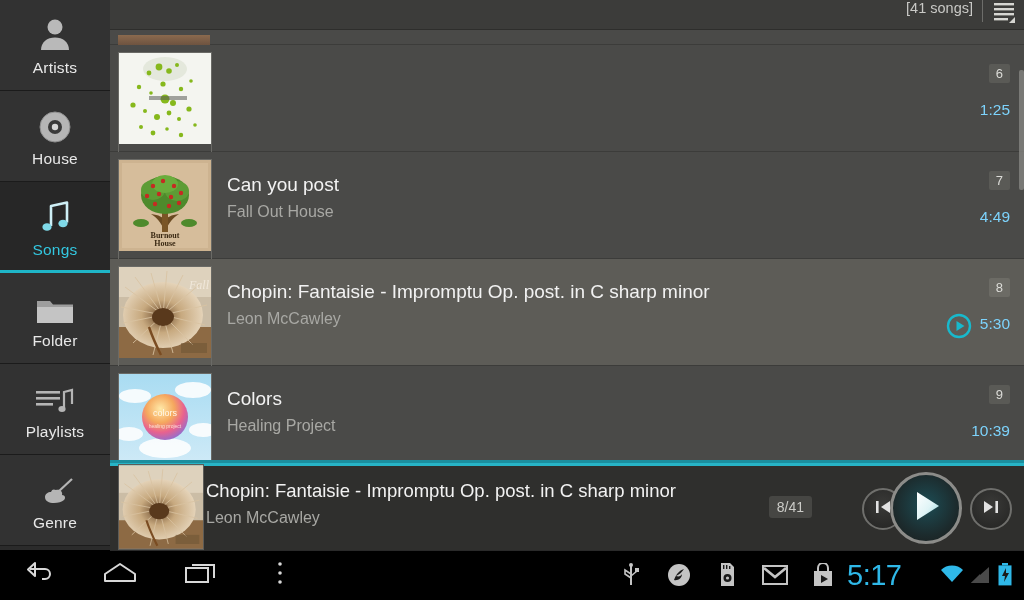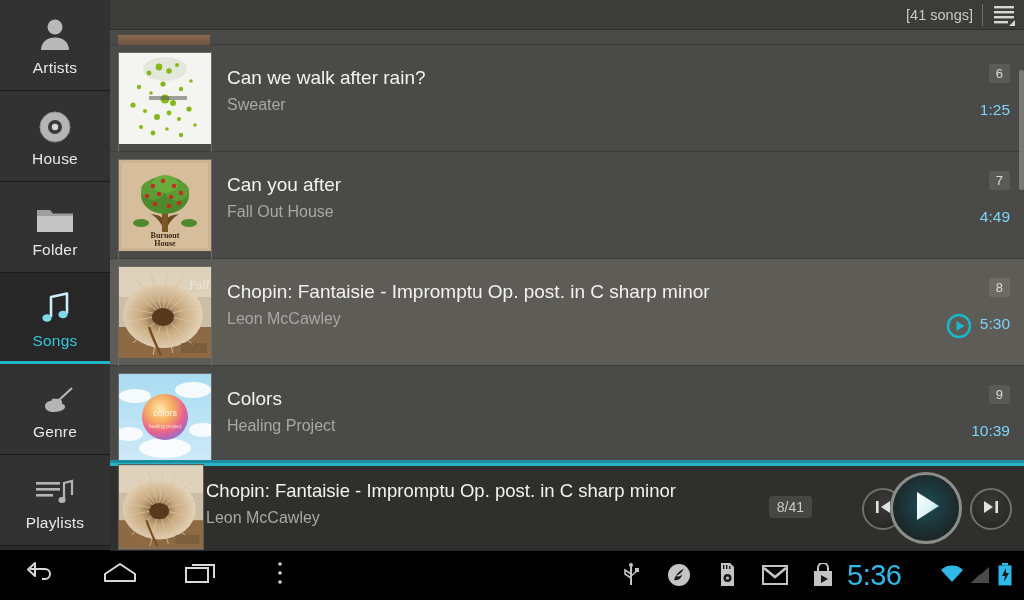--- a/index.html
+++ b/index.html
@@ -32,21 +32,21 @@
   .side-ico { height: 40px; display: flex; align-items: flex-end; justify-content: center; }
   .side-label {
     margin-top: 5px; font-size: 15.5px; color: #e8e8e8; letter-spacing: .2px;
   }
   .side-item.active .side-label { color: #33c7e0; }
 
   
   #header {
     position: absolute; left: 110px; top: 0; width: 914px; height: 30px;
     background: #3c3c3a;
-    display: flex; align-items: center; justify-content: flex-end;
+    display: flex; justify-content: flex-end;
     border-bottom: 1px solid #2e2e2c;
   }
   #song-count { font-size: 14.5px; color: #c9c9c6; margin-right: 9px; }
   #hdr-div { width: 1px; height: 22px; background: #6d6d6a; margin-right: 9px; }
   #sort-icon { margin-right: 8px; display: flex; }
 
   
   #list-area {
     position: absolute; left: 110px; top: 30px; width: 914px; height: 430px;
     background: #4a4a48; overflow: hidden;
@@ -199,64 +199,64 @@
         <svg width="36" height="36" viewBox="0 0 36 36">
           <circle cx="18" cy="18" r="15" fill="#b5b5b5"></circle>
           <circle cx="18" cy="18" r="15" fill="none" stroke="#8e8e8e" stroke-width="1"></circle>
           <circle cx="18" cy="18" r="7" fill="#3a3a3a"></circle>
           <circle cx="18" cy="18" r="3.2" fill="#d8d8d8"></circle>
         </svg>
       </span>
       <span class="side-label">House</span>
     </div>
 
-    <div class="side-item">
-      <span class="side-ico">
-        <svg width="40" height="32" viewBox="0 0 40 32">
-          <path d="M2 6h13l3 3.5h20V28H2z" fill="#9e9e9e"></path>
-          <path d="M2 12h36v16H2z" fill="#c4c4c4"></path>
-        </svg>
-      </span>
-      <span class="side-label">Folder</span>
-    </div>
-
     <div class="side-item active">
       <span class="side-ico">
         <svg width="36" height="38" viewBox="0 0 36 38">
           <path d="M14 28V8l16-3.5v20" fill="none" stroke="#cdeef5" stroke-width="2.6" stroke-linejoin="round"></path>
           <ellipse cx="10" cy="29" rx="4.6" ry="3.8" fill="#7fd9e8"></ellipse>
           <ellipse cx="26" cy="25.5" rx="4.6" ry="3.8" fill="#7fd9e8"></ellipse>
         </svg>
       </span>
       <span class="side-label">Songs</span>
     </div>
 
     <div class="side-item">
       <span class="side-ico">
-        <svg width="42" height="32" viewBox="0 0 42 32">
-          <path d="M38 2L24 15" stroke="#b5b5b5" stroke-width="2.2" fill="none"></path>
-          <path d="M22 13c4-1 7 2 6 5 3 0 4 3 2 5-2 2-6 3-10 3-5 0-9-2-9-6 0-3 3-5 6-5 1-3 3-3 5-2z" fill="#b5b5b5"></path>
-        </svg>
-      </span>
-      <span class="side-label">Genre</span>
+        <svg width="40" height="32" viewBox="0 0 40 32">
+          <path d="M2 6h13l3 3.5h20V28H2z" fill="#9e9e9e"></path>
+          <path d="M2 12h36v16H2z" fill="#c4c4c4"></path>
+        </svg>
+      </span>
+      <span class="side-label">Folder</span>
     </div>
 
     <div class="side-item">
       <span class="side-ico">
         <svg width="42" height="34" viewBox="0 0 42 34">
           <g fill="#b5b5b5">
             <rect x="2" y="7" width="24" height="2.6"></rect>
             <rect x="2" y="13" width="24" height="2.6"></rect>
             <rect x="2" y="19" width="17" height="2.6"></rect>
           </g>
           <path d="M30 24V8l8-2v14" fill="none" stroke="#b5b5b5" stroke-width="2.2"></path>
           <ellipse cx="28" cy="25" rx="3.6" ry="3" fill="#b5b5b5"></ellipse>
         </svg>
       </span>
       <span class="side-label">Playlists</span>
+    </div>
+
+    <div class="side-item">
+      <span class="side-ico">
+        <svg width="42" height="32" viewBox="0 0 42 32">
+          <path d="M38 2L24 15" stroke="#b5b5b5" stroke-width="2.2" fill="none"></path>
+          <path d="M22 13c4-1 7 2 6 5 3 0 4 3 2 5-2 2-6 3-10 3-5 0-9-2-9-6 0-3 3-5 6-5 1-3 3-3 5-2z" fill="#b5b5b5"></path>
+        </svg>
+      </span>
+      <span class="side-label">Genre</span>
     </div>
   </div>
 
   <div id="header">
     <span id="song-count">[41 songs]</span>
     <span id="hdr-div"></span>
     <span id="sort-icon">
       <svg width="24" height="24" viewBox="0 0 24 24">
         <g fill="#d6d6d2">
           <rect x="2" y="3" width="20" height="2.4"></rect>
@@ -300,24 +300,20 @@
             <circle cx="34" cy="80" r="2.4"></circle>
               <circle cx="48" cy="76" r="1.8"></circle>
             <circle cx="62" cy="82" r="2.2"></circle>
               <circle cx="76" cy="72" r="1.8"></circle>
             <circle cx="46" cy="46" r="4.5"></circle>
               <circle cx="54" cy="50" r="3"></circle>
           </g>
           <rect x="30" y="43" width="38" height="4" fill="#5a5a58" opacity=".55"></rect>
         </svg>
       </div>
-      <div class="meta">
-        <div class="title">Can we walk after rain?</div>
-        <div class="artist">Sweater</div>
-      </div>
       <div class="trackno">6</div>
       <div class="dur">1:25</div>
     </div>
 
     <div class="row">
       <div class="art">
         <svg width="92" height="91" viewBox="0 0 92 91">
           <rect width="92" height="91" fill="#cdb390"></rect>
           <rect x="3" y="3" width="86" height="85" fill="#d6bd9b"></rect>
           <path d="M46 72c-4-10-8-14-14-18 8 1 12 3 14 7v11z" fill="#6a4a22"></path>
@@ -339,21 +335,21 @@
             <circle cx="50" cy="46" r="2.2"></circle>
               <circle cx="60" cy="43" r="2.2"></circle>
           </g>
           <ellipse cx="22" cy="63" rx="8" ry="4" fill="#4e8a2c"></ellipse>
           <ellipse cx="70" cy="63" rx="8" ry="4" fill="#4e8a2c"></ellipse>
           <text x="46" y="78" font-family="Liberation Serif, serif" font-size="8" font-weight="bold" fill="#3b2a14" text-anchor="middle">Burnout</text>
           <text x="46" y="86" font-family="Liberation Serif, serif" font-size="8" font-weight="bold" fill="#3b2a14" text-anchor="middle">House</text>
         </svg>
       </div>
       <div class="meta">
-        <div class="title">Can you after</div>
+        <div class="title">Can you post</div>
         <div class="artist">Fall Out House</div>
       </div>
       <div class="trackno">7</div>
       <div class="dur">4:49</div>
     </div>
 
     <div class="row playing">
       <div class="art">
         <svg width="92" height="91" viewBox="0 0 92 91">
           <defs>
@@ -602,21 +598,21 @@
     </div>
 
     <div class="status-ico" id="st-play">
       <svg width="22" height="24" viewBox="0 0 22 24">
         <path d="M2 8h18v15H2z" fill="#c4c4c4"></path>
         <path d="M6 8V5a5 5 0 0 1 10 0v3" fill="none" stroke="#c4c4c4" stroke-width="2"></path>
         <path d="M9 12l7 4-7 4z" fill="#1a1a1a"></path>
       </svg>
     </div>
 
-    <div id="clock">5:36</div>
+    <div id="clock">5:17</div>
 
     <div class="status-ico" id="st-wifi">
       <svg width="24" height="20" viewBox="0 0 24 20">
         <path d="M12 17L1 5a16 16 0 0 1 22 0z" fill="#2fb8e8"></path>
       </svg>
     </div>
 
     <div class="status-ico" id="st-signal">
       <svg width="22" height="20" viewBox="0 0 22 20">
         <path d="M2 18h18V2z" fill="#4a4a4a"></path>

